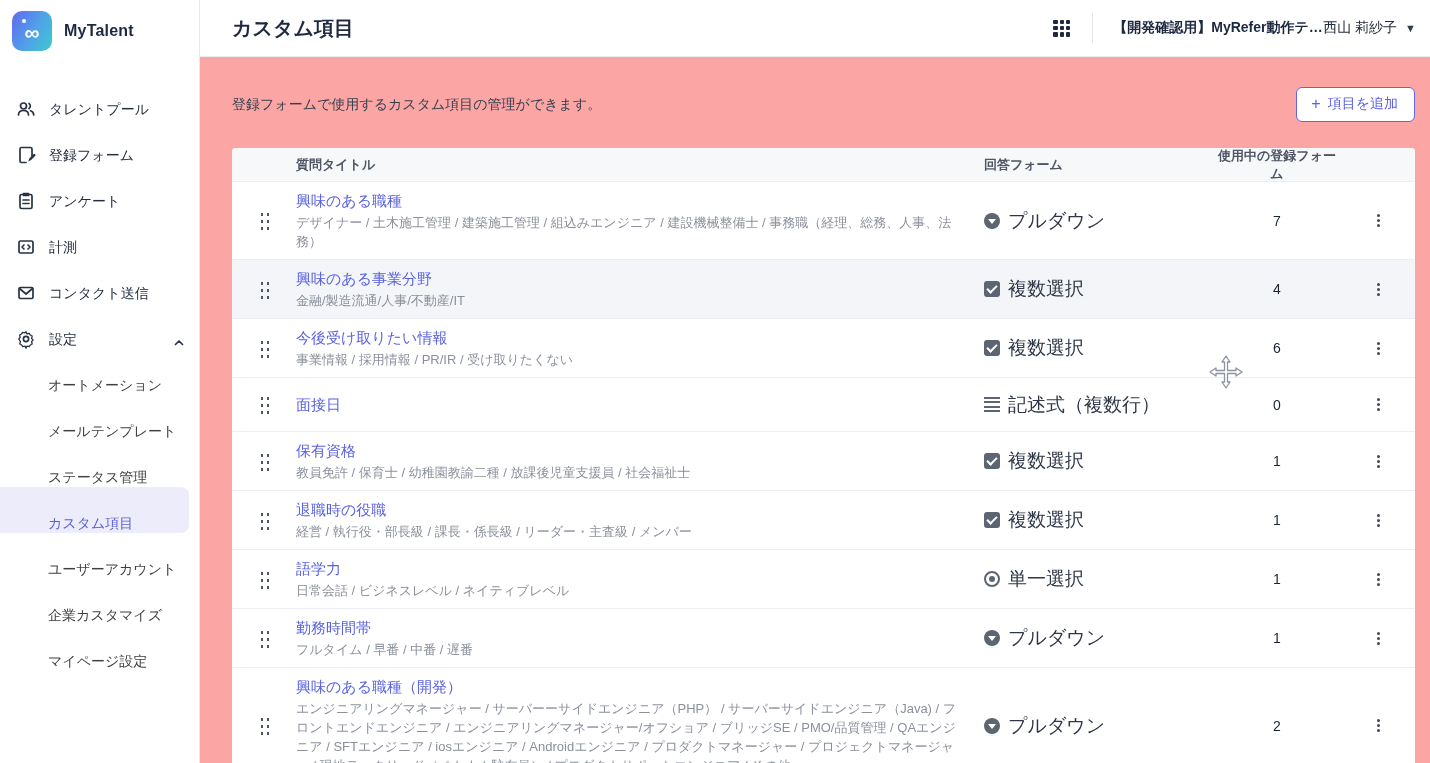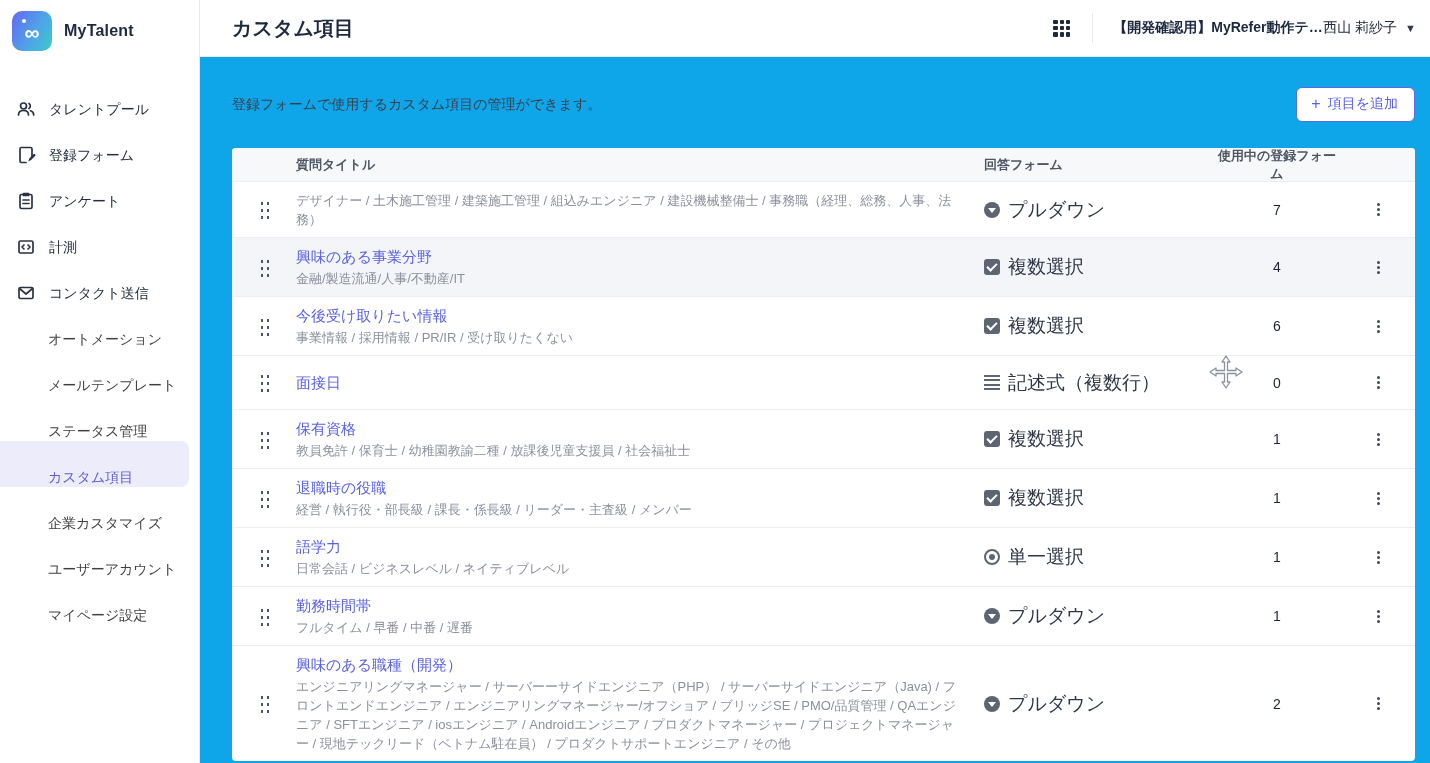--- a/index.html
+++ b/index.html
@@ -33,21 +33,21 @@
   .page-title { font-size:20px; font-weight:700; color:#1f2a40; }
   .topbar-right { margin-left:auto; display:flex; align-items:center; }
   .grid-icon { width:17px; height:17px; display:grid; grid-template-columns:repeat(3,1fr); gap:2px; margin-right:22px; cursor:pointer; }
   .grid-icon i { background:#1f2940; border-radius:1px; }
   .top-divider { width:1px; height:30px; background:#e3e6eb; margin-right:20px; }
   .company-name { font-size:14px; font-weight:700; color:#1c2740; margin-right:20px; max-width:190px; white-space:nowrap; }
   .user-chip { display:flex; align-items:center; gap:8px; cursor:pointer; }
   .user-name { font-size:14px; color:#232c3d; }
   .caret-down { font-size:11px; color:#333c4c; }
 
-  .content { flex:1; position:relative; padding:30px 15px 0 32px; background:#0ea5e9; overflow:hidden; }
+  .content { flex:1; position:relative; padding:30px 15px 0 32px; background:#fca5a5; overflow:hidden; }
   .content-head { display:flex; align-items:center; margin-bottom:26px; }
   .desc { font-size:14px; color:#39414f; }
   .add-btn { margin-left:auto; background:#fff; border:1px solid #6066e8; color:#595fe8;
     font-size:14px; border-radius:6px; padding:7px 16px 8px 14px; cursor:pointer; display:flex; align-items:center; gap:7px;
     font-family:inherit; }
   .add-btn .plus { font-size:16px; line-height:1; }
 
   
   .card { background:#fff; border-radius:4px; }
   .trow, .thead { display:flex; align-items:center; }
@@ -143,20 +143,34 @@
   <div class="nav-item">
     <span class="nicon">
             <svg class="icn" width="20" height="20" viewBox="0 0 20 20">
               <rect x="3" y="4.5" width="14" height="11" rx="1.5"></rect>
               <path d="M3.5 5.5L10 11l6.5-5.5"></path>
             </svg>
           </span>
     <span class="nlabel">コンタクト送信</span>
   </div>
 
+  <div class="nav-item">
+    <span class="nicon">
+            <svg class="icn" width="20" height="20" viewBox="0 0 20 20">
+              <circle cx="10" cy="10" r="2.6"></circle>
+              <path d="M10 2.8l1 2.1 2.3-.6 1 1.7 1.9 1-.6 2.3 1.4 1.7-1.4 1.7.6 2.3-1.9 1-1 1.7-2.3-.6-1 2.1-1-2.1-2.3.6-1-1.7-1.9-1 .6-2.3L2.8 10l1.4-1.7-.6-2.3 1.9-1 1-1.7 2.3.6z" stroke-width="1.3"></path>
+            </svg>
+          </span>
+    <span class="nlabel">設定</span>
+  <span class="chev">
+            <svg class="icn" width="12" height="12" viewBox="0 0 12 12">
+              <path d="M2.5 7.5L6 4l3.5 3.5"></path>
+            </svg>
+          </span>
+        </div>
 </nav>
     <nav class="subnav" id="nav-sub">
   <div class="nav-item">
 
     <span class="nlabel">オートメーション</span>
   </div>
 
   <div class="nav-item">
 
     <span class="nlabel">メールテンプレート</span>
@@ -167,26 +181,26 @@
     <span class="nlabel">ステータス管理</span>
   </div>
 
   <div class="nav-item active">
 
     <span class="nlabel">カスタム項目</span>
   </div>
 
   <div class="nav-item">
 
+    <span class="nlabel">ユーザーアカウント</span>
+  </div>
+
+  <div class="nav-item">
+
     <span class="nlabel">企業カスタマイズ</span>
-  </div>
-
-  <div class="nav-item">
-
-    <span class="nlabel">ユーザーアカウント</span>
   </div>
 
   <div class="nav-item">
 
     <span class="nlabel">マイページ設定</span>
   </div>
 </nav>
   </aside>
 
   <div class="main">
@@ -229,20 +243,21 @@
           <div class="col-answer hcell">回答フォーム</div>
           <div class="col-count hcell">使用中の登録フォーム</div>
           <div class="col-menu"></div>
         </div>
         <div id="tbody">
   <div class="trow">
     <div class="col-handle">
                 <span class="drag-handle"></span>
               </div>
     <div class="col-title">
+      <div class="row-title">興味のある職種</div>
       <div class="row-sub">デザイナー / 土木施工管理 / 建築施工管理 / 組込みエンジニア / 建設機械整備士 / 事務職（経理、総務、人事、法務）</div>
     </div>
     <div class="col-answer">
       <span class="ans-icon pulldown"></span>
       <span class="ans-label">プルダウン</span>
     </div>
     <div class="col-count">7</div>
     <div class="col-menu">
                 <span class="kebab">
                   <i></i>

